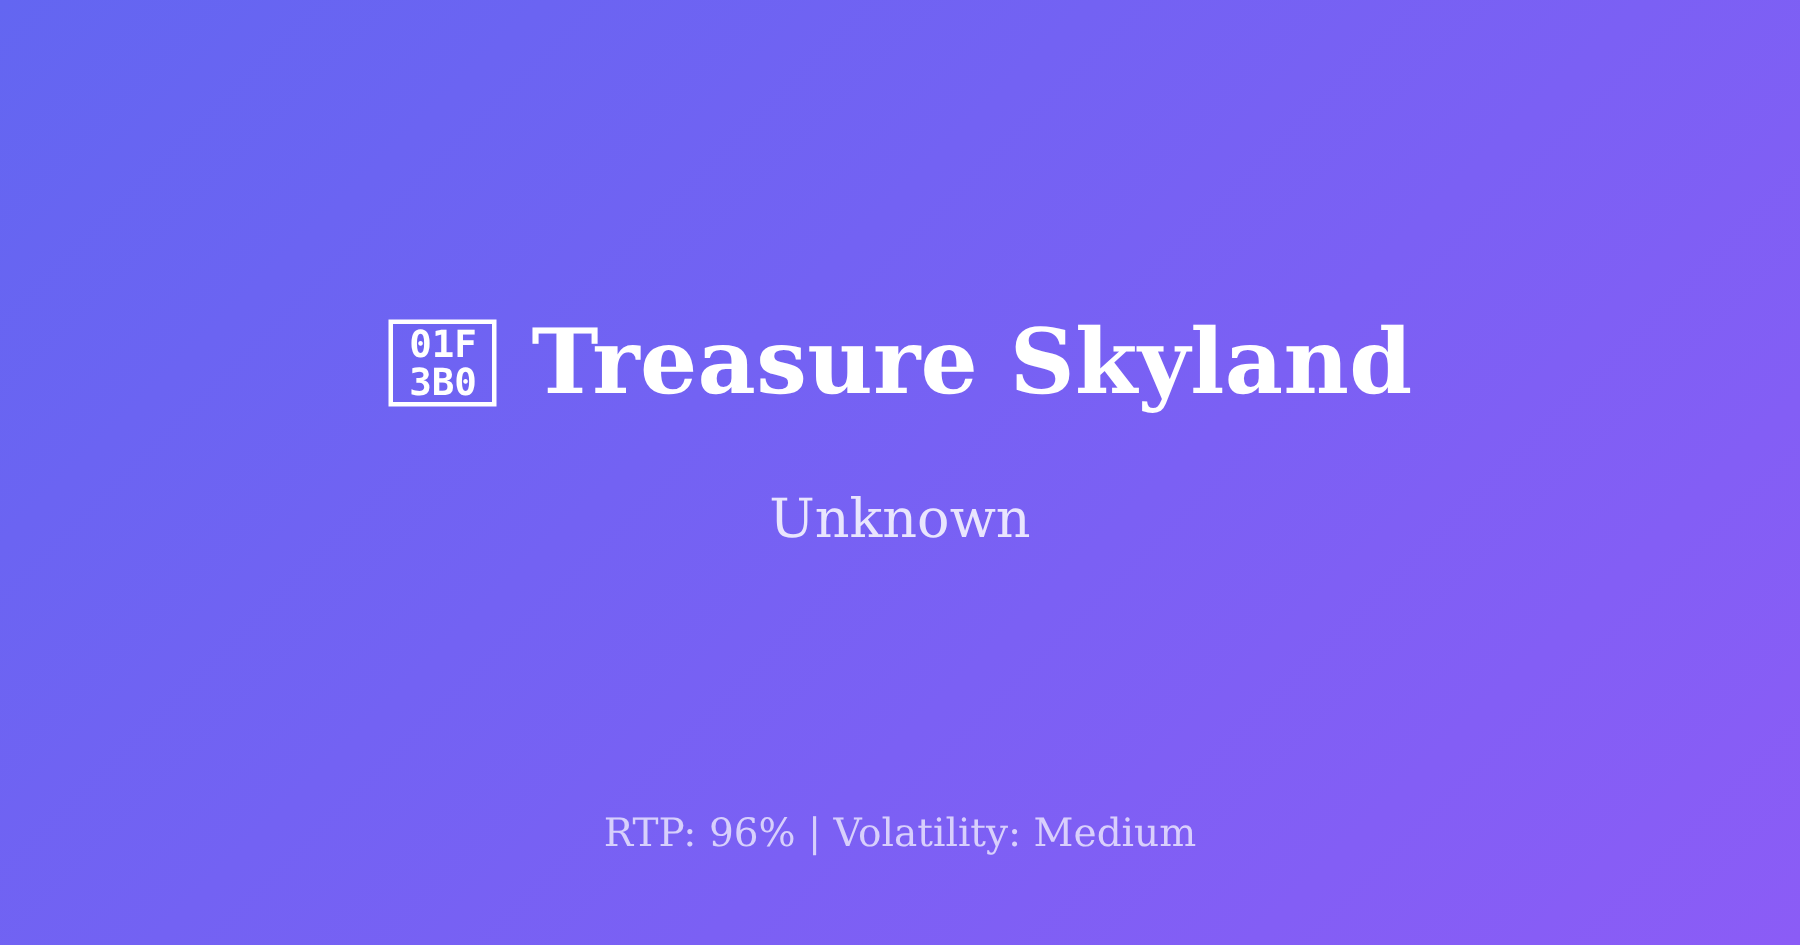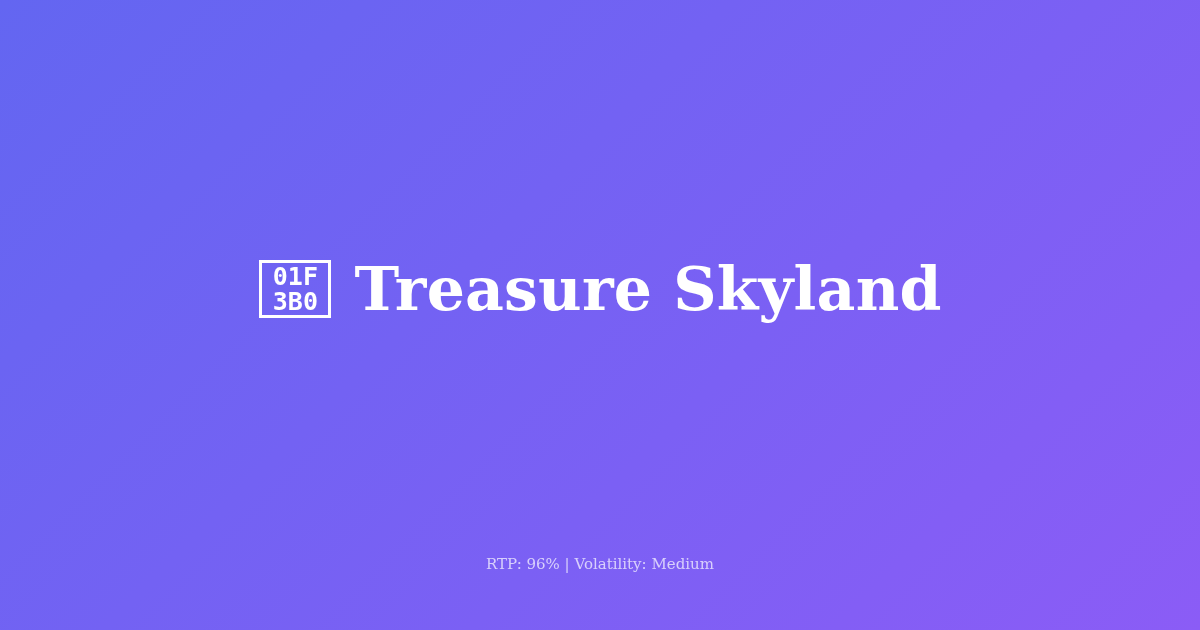--- a/index.html
+++ b/index.html
@@ -100,21 +100,21 @@
   .meta-footer {
     position: absolute;
     left: 0;
     right: 0;
     bottom: 56px;
     text-align: center;
   }
 
   .meta-text {
     font-family: "DejaVu Serif", "Liberation Serif", serif;
-    font-size: 15px;
+    font-size: 26px;
     font-weight: 400;
     color: rgba(255, 255, 255, 0.70);
     line-height: 1.3;
     white-space: nowrap;
   }
 </style>
 </head>
 <body>
 
 <div class="og-card">
@@ -127,20 +127,21 @@
         <span class="tofu">
           <span>01F</span>
           <span>3B0</span>
         </span>
       </span>
 
       <h1 class="page-title">Treasure Skyland</h1>
 
     </div>
 
+    <div class="page-subtitle">Unknown</div>
 
   </div>
 
   <div class="meta-footer">
     <div class="meta-text">RTP: 96% | Volatility: Medium</div>
   </div>
 
 </div>
 
 </body></html>

